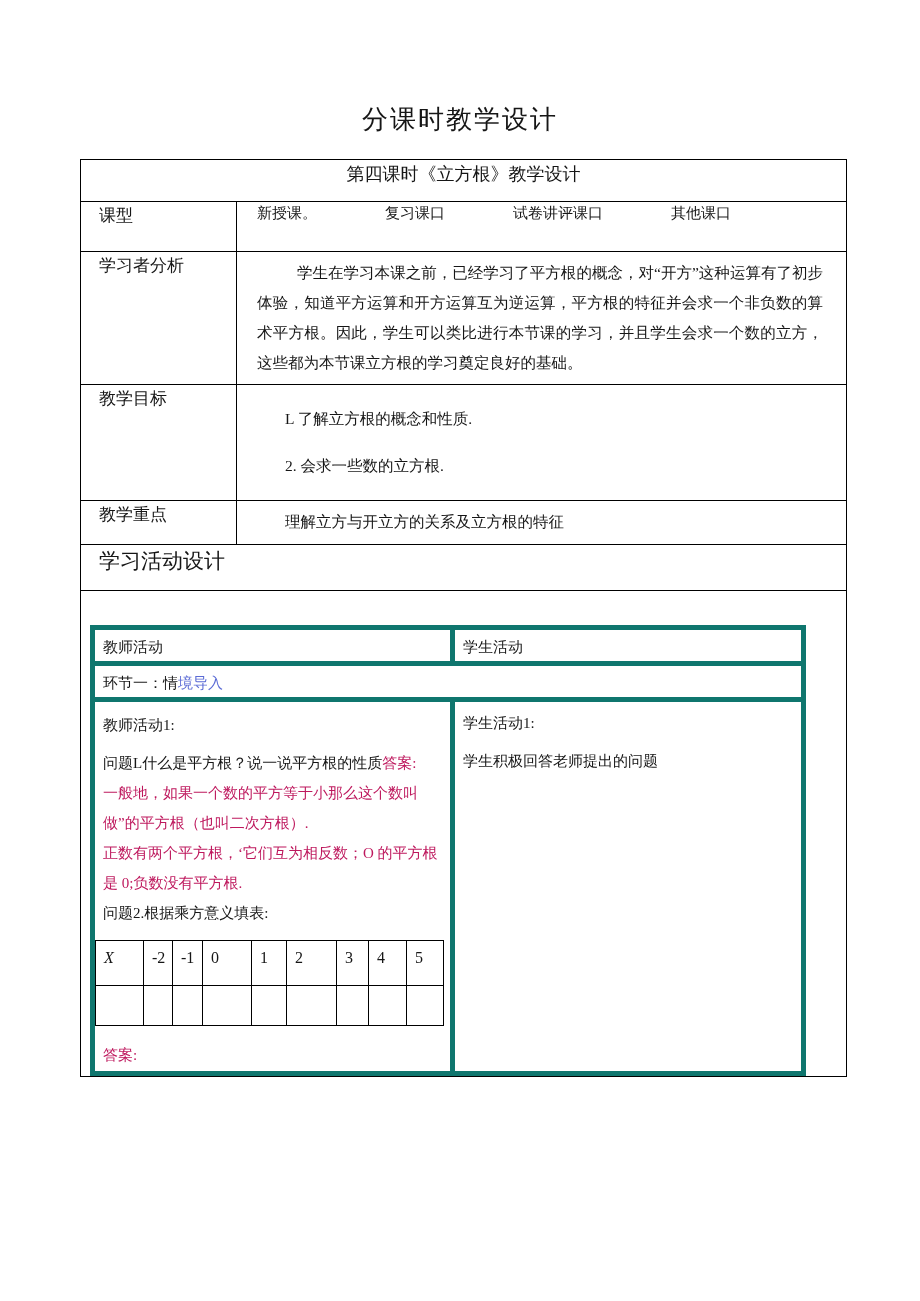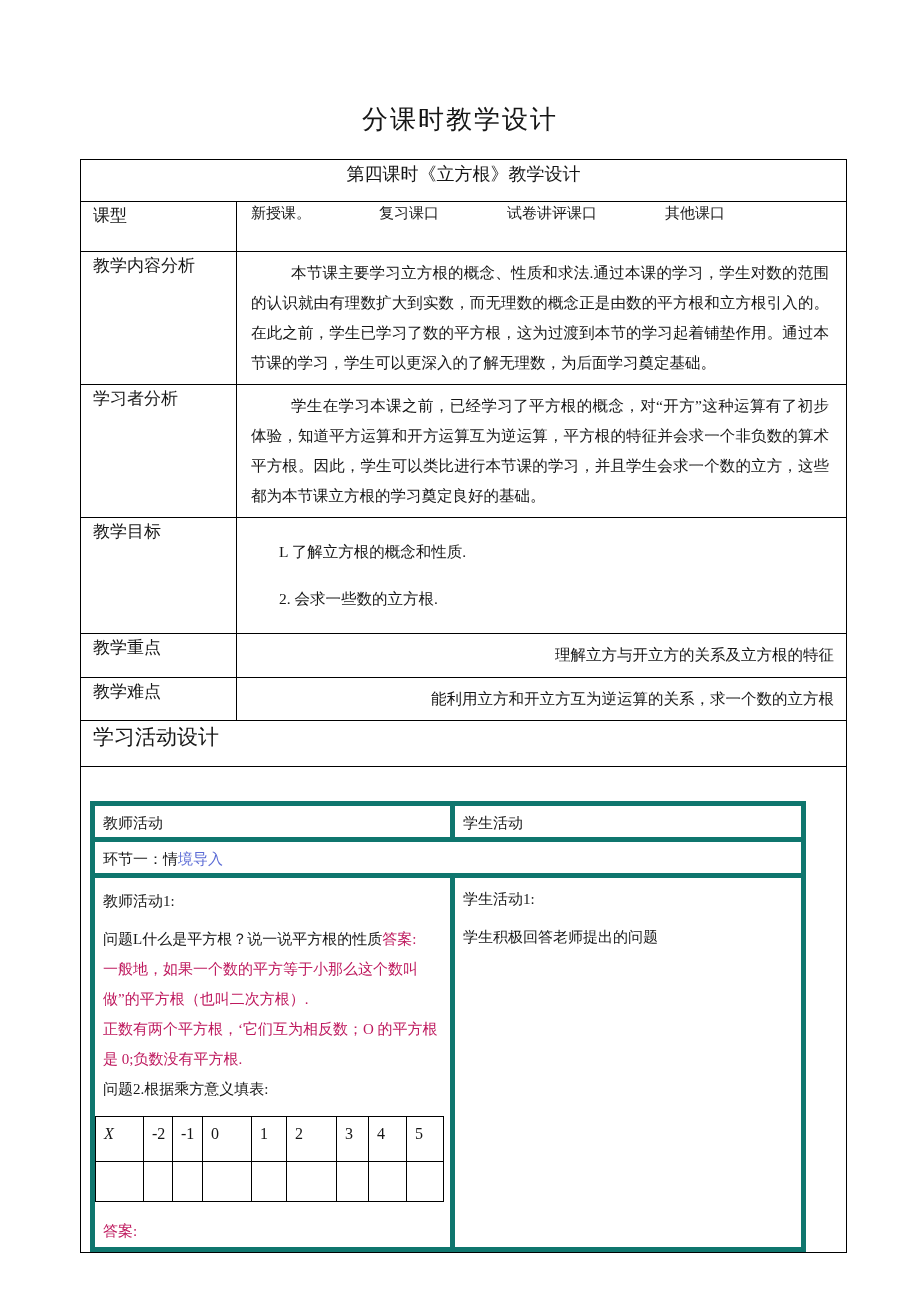--- a/index.html
+++ b/index.html
@@ -13,39 +13,39 @@
   }
   .title {
     margin: 102px 0 22px 0;
     text-align: center;
     font-size: 26px;
     font-weight: 400;
     letter-spacing: 2px;
   }
   table { border-collapse: collapse; table-layout: fixed; }
   .outer { margin-left: 80px; width: 766px; }
-  .outer > tbody > tr > td { border: 1px solid #000; vertical-align: top; padding: 2px 12px; }
+  .outer > tbody > tr > td { border: 1px solid #000; vertical-align: top; padding: 2px 18px; }
 
   .r-doc-header td { text-align: center; font-size: 18px; height: 42px; vertical-align: middle; padding: 4px; }
 
   .lbl { font-size: 17px; padding: 7px 4px 4px 7px; }
 
   .r-ketype td { height: 50px; vertical-align: middle; }
   .opts { display: flex; align-items: center; font-size: 15px; padding-left: 2px; }
   .opts span { margin-right: 68px; white-space: nowrap; }
 
   .para { font-size: 15.5px; line-height: 30px; text-align: justify; margin: 4px 0; padding: 0 5px 0 2px; }
   .indent { text-indent: 40px; }
 
   .r-goal td { height: 66px; }
   .obj { font-size: 15.5px; line-height: 30px; margin: 17px 0; padding-left: 30px; }
 
   .r-key td { height: 44px; font-family: Liberation Serif, serif; }
   .r-diff td { height: 42px; }
-  .single { font-size: 15.5px; line-height: 28px; margin: 5px 0; padding-left: 30px; text-align: right; }
+  .single { font-size: 15.5px; line-height: 28px; margin: 5px 0; padding-left: 30px; }
 
   .r-section td { height: 46px; font-size: 21px; padding: 7px 4px 4px 7px; }
 
   .activity-cell { height: 478px; padding: 0 !important; }
   .inner { width: 711px; margin: 34px 0 0 9px; }
   .inner > tbody > tr > td { border: 5px solid #0f766e; font-size: 15px; vertical-align: top; }
   .inner .hdr td { height: 36px; padding: 8px 6px 2px 8px; }
   .inner .stage td { height: 36px; padding: 8px 6px 2px 8px; }
   .inner .content td { height: 374px; }
 
@@ -81,49 +81,37 @@
       <td class="lbl">课型</td>
       <td>
         <div class="opts">
           <span>新授课。</span>
           <span>复习课口</span>
           <span>试卷讲评课口</span>
           <span>其他课口</span>
         </div>
       </td>
     </tr>
-    <tr class="r-content">
-      <td class="lbl">教学内容分析</td>
-      <td>
-        <p class="para indent">本节课主要学习立方根的概念、性质和求法.通过本课的学习，学生对数的范围的认识就由有理数扩大到实数，而无理数的概念正是由数的平方根和立方根引入的。在此之前，学生已学习了数的平方根，这为过渡到本节的学习起着铺垫作用。通过本节课的学习，学生可以更深入的了解无理数，为后面学习奠定基础。</p>
-      </td>
-    </tr>
     <tr class="r-learner">
       <td class="lbl">学习者分析</td>
       <td>
         <p class="para indent">学生在学习本课之前，已经学习了平方根的概念，对“开方”这种运算有了初步体验，知道平方运算和开方运算互为逆运算，平方根的特征并会求一个非负数的算术平方根。因此，学生可以类比进行本节课的学习，并且学生会求一个数的立方，这些都为本节课立方根的学习奠定良好的基础。</p>
       </td>
     </tr>
     <tr class="r-goal">
       <td class="lbl">教学目标</td>
       <td>
         <p class="obj">L 了解立方根的概念和性质.</p>
         <p class="obj">2. 会求一些数的立方根.</p>
       </td>
     </tr>
     <tr class="r-key">
       <td class="lbl">教学重点</td>
       <td>
         <p class="single">理解立方与开立方的关系及立方根的特征</p>
-      </td>
-    </tr>
-    <tr class="r-diff">
-      <td class="lbl">教学难点</td>
-      <td>
-        <p class="single">能利用立方和开立方互为逆运算的关系，求一个数的立方根</p>
       </td>
     </tr>
     <tr class="r-section">
       <td colspan="2">学习活动设计</td>
     </tr>
     <tr>
       <td colspan="2" class="activity-cell">
 
         <table class="inner">
           <colgroup>

